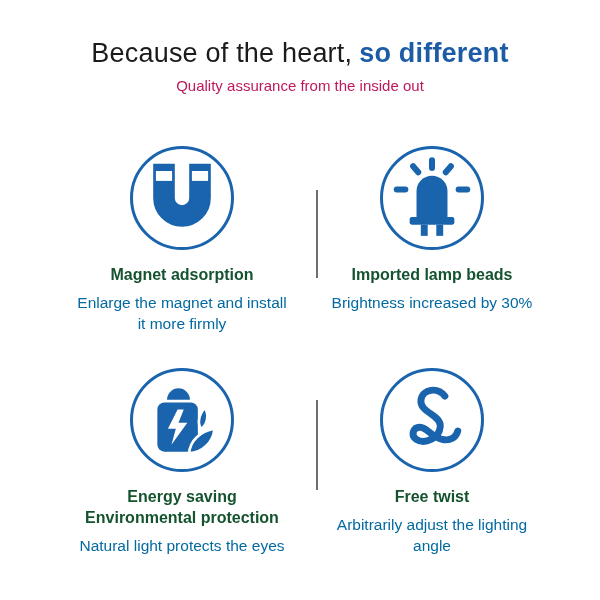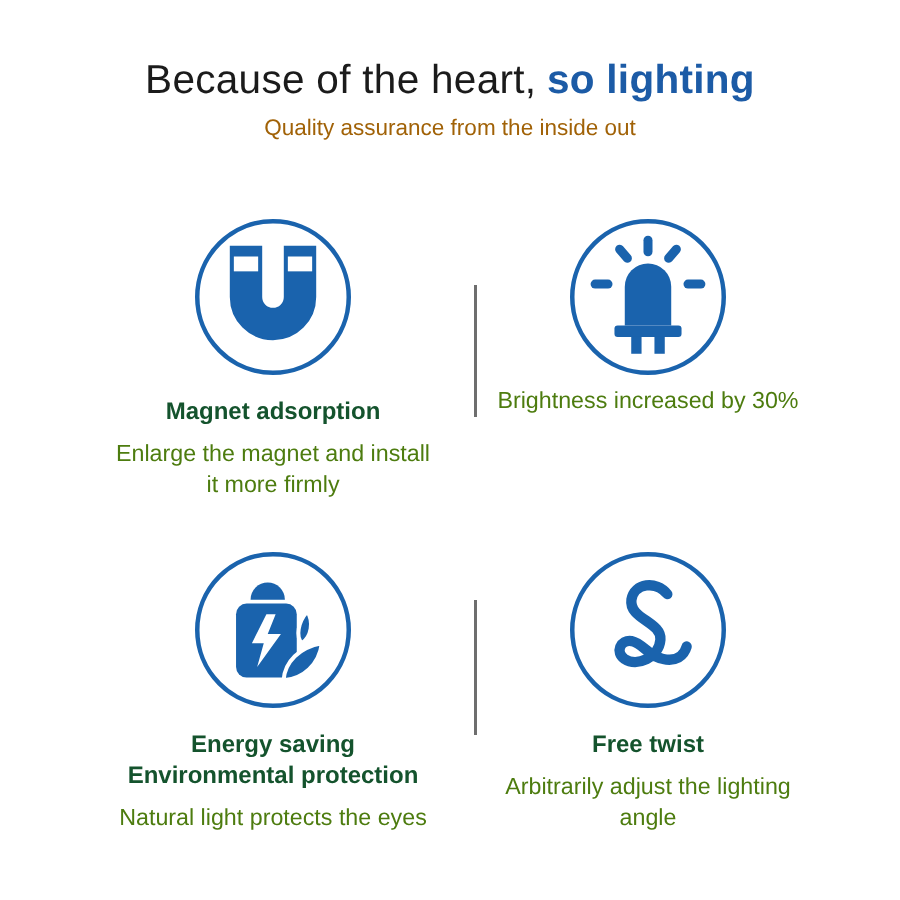--- a/index.html
+++ b/index.html
@@ -15,56 +15,56 @@
     margin:0 auto;
     background:#ffffff;
     overflow:hidden;
     font-family:"Liberation Sans", sans-serif;
     color:var(--text);
   }
   
   .hdr{position:absolute;top:38px;left:0;right:0;text-align:center;}
   .hdr h1{margin:0;font-size:27px;line-height:30px;font-weight:400;color:#1b1b1b;letter-spacing:.2px;}
   .hdr h1 .hl{color:var(--title-blue);font-weight:700;margin-left:7px;}
-  .hdr p{margin:9px 0 0;font-size:15px;line-height:18px;color:#a16207;}
+  .hdr p{margin:9px 0 0;font-size:15px;line-height:18px;color:#be185d;}
   
   .feature{position:absolute;width:256px;text-align:center;}
   .f1{left:54px;top:146px;}
   .f2{left:304px;top:146px;}
   .f3{left:54px;top:368px;}
   .f4{left:304px;top:368px;}
   .circle{
     width:104px;height:104px;box-sizing:border-box;
     border:3px solid var(--blue);border-radius:50%;
     margin:0 auto;display:flex;align-items:center;justify-content:center;
     background:#fff;
   }
   .ftitle{
     margin:14px 0 0;font-size:16px;line-height:21px;font-weight:700;
     color:#14532d;white-space:pre-line;
   }
   .fdesc{
     margin:7px 0 0;font-size:15.5px;line-height:21px;font-weight:400;
-    color:#4d7c0f;white-space:pre-line;
+    color:#0369a1;white-space:pre-line;
   }
   
   .divider{position:absolute;left:316px;width:1.5px;background:var(--divider);}
   .d1{top:190px;height:88px;}
   .d2{top:400px;height:90px;}
   svg{display:block;}
   .b-fill{fill:var(--blue);}
   .b-stroke{stroke:var(--blue);fill:none;}
 </style>
 </head>
 <body>
 
 <div class="canvas">
 
   <div class="hdr">
-    <h1><span>Because of the heart,</span><span class="hl">so lighting</span></h1>
+    <h1><span>Because of the heart,</span><span class="hl">so different</span></h1>
     <p>Quality assurance from the inside out</p>
   </div>
 
   <section class="feature f1">
     <div class="circle">
       <svg width="90" height="90" viewBox="0 0 100 100" aria-hidden="true">
         <path class="b-stroke" d="M30,12 L30,50 A20,20 0 0 0 70,50 L70,12" stroke-width="24" stroke-linecap="butt"></path>
         <rect x="21" y="20" width="18" height="11" fill="#ffffff"></rect>
         <rect x="61" y="20" width="18" height="11" fill="#ffffff"></rect>
       </svg>
@@ -83,20 +83,21 @@
         <rect class="b-fill" x="55" y="81" width="8" height="13"></rect>
         <g class="b-stroke" stroke-width="7" stroke-linecap="round">
           <line x1="50" y1="6" x2="50" y2="15"></line>
           <line x1="28" y1="13" x2="34" y2="20"></line>
           <line x1="72" y1="13" x2="66" y2="20"></line>
           <line x1="9" y1="40" x2="19" y2="40"></line>
           <line x1="91" y1="40" x2="81" y2="40"></line>
         </g>
       </svg>
     </div>
+    <h3 class="ftitle">Imported lamp beads</h3>
     <p class="fdesc">Brightness increased by 30%</p>
   </section>
 
   <section class="feature f4">
     <div class="circle">
       <svg width="92" height="92" viewBox="0 0 100 100" aria-hidden="true">
         <path class="b-stroke" stroke-width="7.5" stroke-linecap="round" d="M64,24 C56,14 40,16 38,28 C36,42 60,44 59,57 C58,70 42,77 33,71 C26,66 30,57 38,58 C47,60 50,69 61,71 C70,73 76,69 78,62"></path>
       </svg>
     </div>
     <h3 class="ftitle">Free twist</h3>

